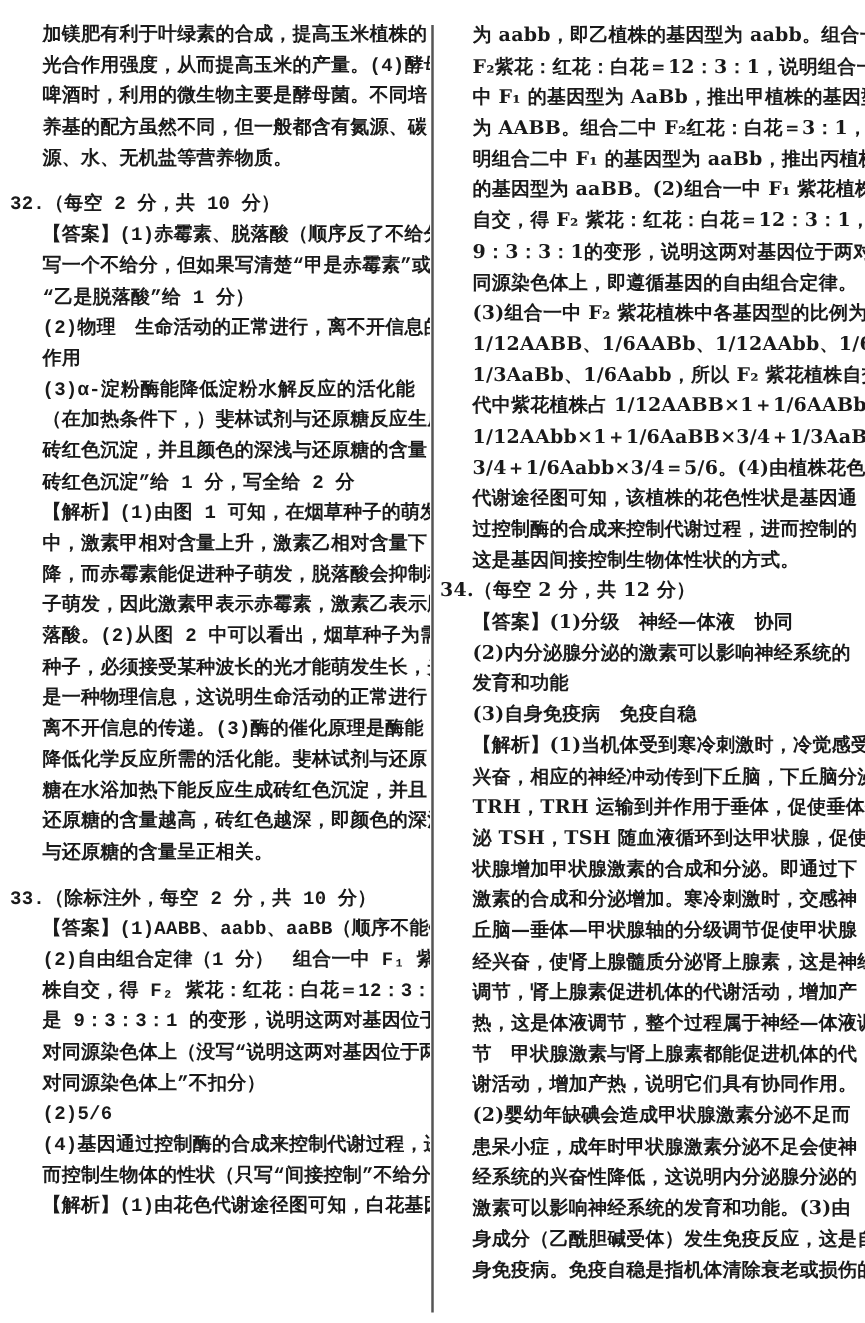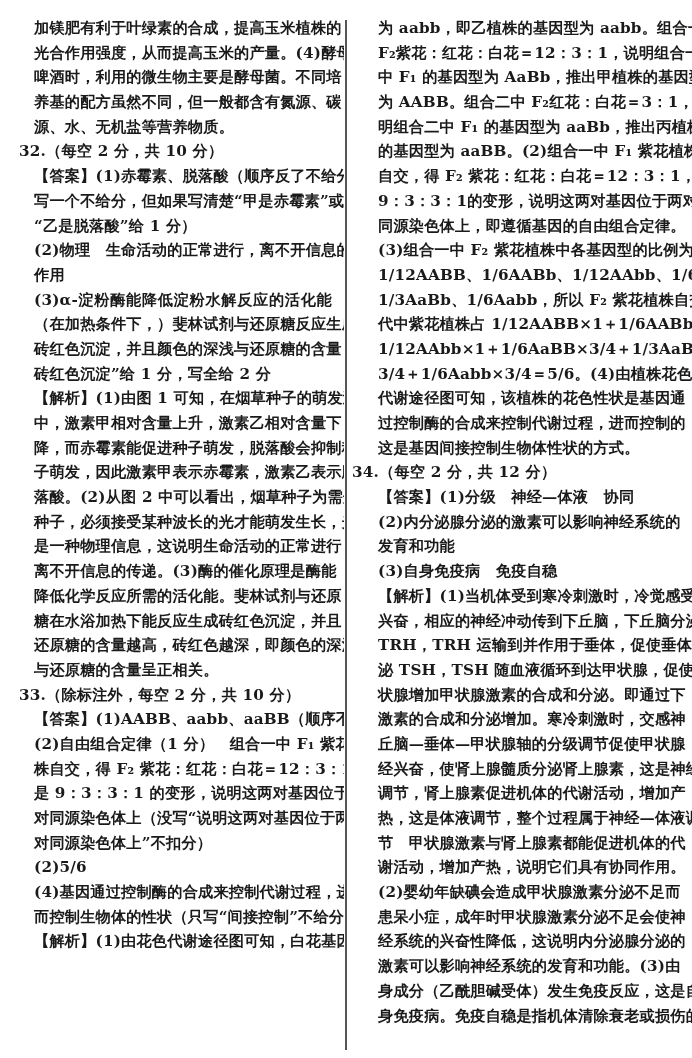--- a/index.html
+++ b/index.html
@@ -9,23 +9,23 @@
     color: #1a1a1a;
   }
   .col { position: absolute; top: 16px; }
   .col-left { left: 0; width: 344px; }
   .col-right { left: 348px; width: 344px; }
   .divider { position: absolute; left: 345px; top: 20px; width: 1.5px; height: 1030px; background: #555; }
   .line {
     height: 24.7px; line-height: 24.7px; font-size: 15.2px; white-space: nowrap;
     letter-spacing: 0.2px; font-weight: 600; overflow: hidden;
   }
-  .col-left .line { padding-left: 34px; }
+  .col-left .line { padding-left: 34px; font-family: Liberation Mono, monospace; }
   .col-right .line { padding-left: 30px; }
-  .col-left .line.qnum { padding-left: 19px; }
+  .col-left .line.qnum { padding-left: 8px; margin-top: 12px; }
   .col-right .line.qnum { padding-left: 4px; }
   .line.just { text-align-last: justify; text-align: justify; padding-right: 12px; }
 </style>
 </head>
 <body>
 
 <div class="col col-left" id="left-col">
     <div class="line just">加镁肥有利于叶绿素的合成，提高玉米植株的</div>
     <div class="line just">光合作用强度，从而提高玉米的产量。(4)酵母</div>
     <div class="line just">啤酒时，利用的微生物主要是酵母菌。不同培</div>

